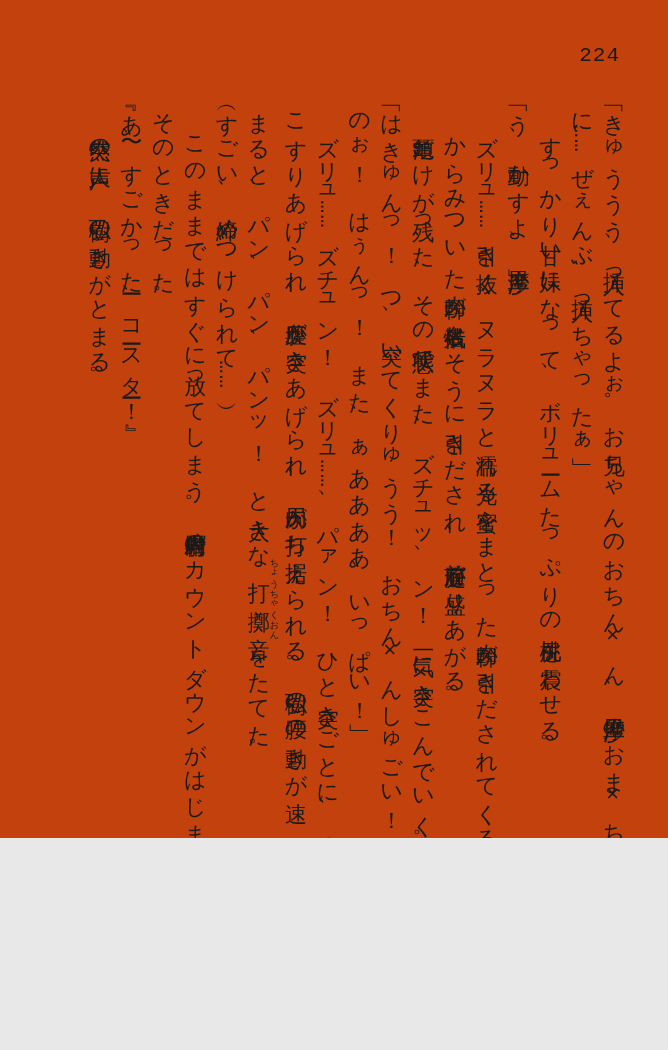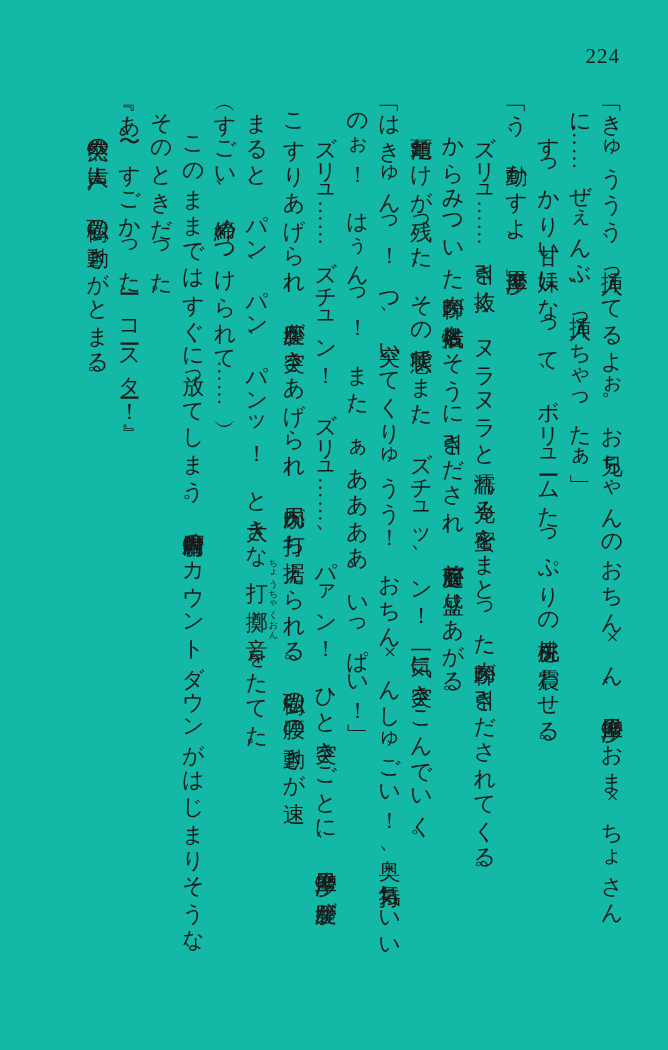--- a/index.html
+++ b/index.html
@@ -3,24 +3,24 @@
 <meta charset="utf-8">
 <style>
   html, body {
     margin: 0;
     padding: 0;
     background: #e8e8e8;
   }
   .page {
     position: relative;
     width: 668px;
-    height: 1050px;
-    background: #14b8a6;
+    height: 838px;
+    background: #c2410c;
     overflow: hidden;
-    font-family: Liberation Serif, serif;
+    font-family: Liberation Mono, monospace;
     color: #1a1a1a;
   }
   .page-number {
     position: absolute;
     top: 44px;
     right: 48px;
     font-size: 21px;
     letter-spacing: 1px;
     color: #1a1a1a;
   }

